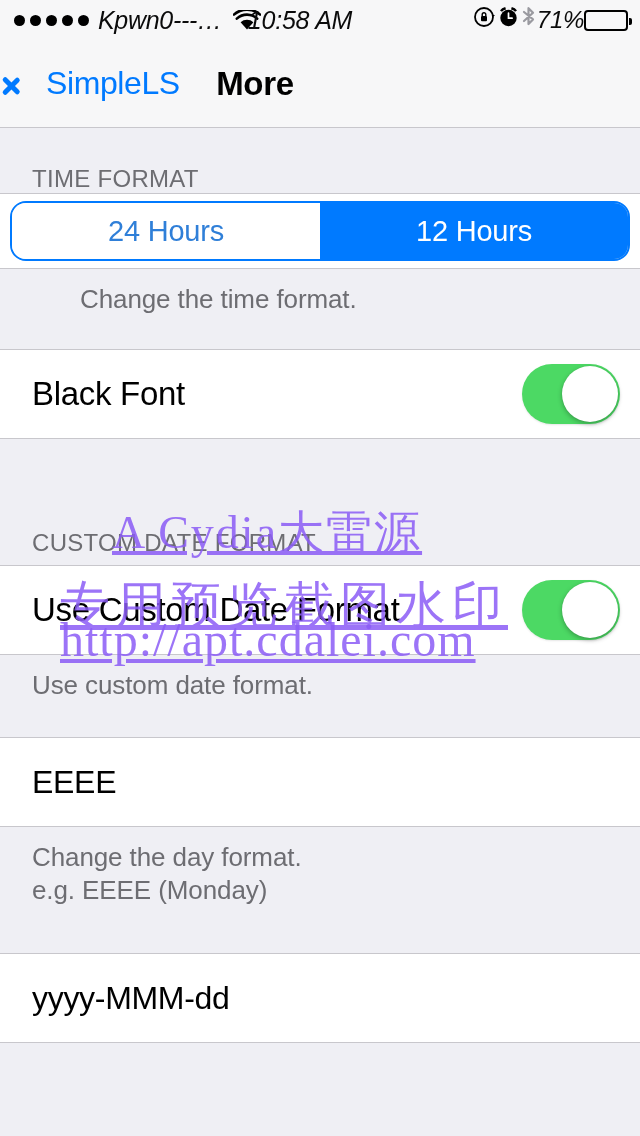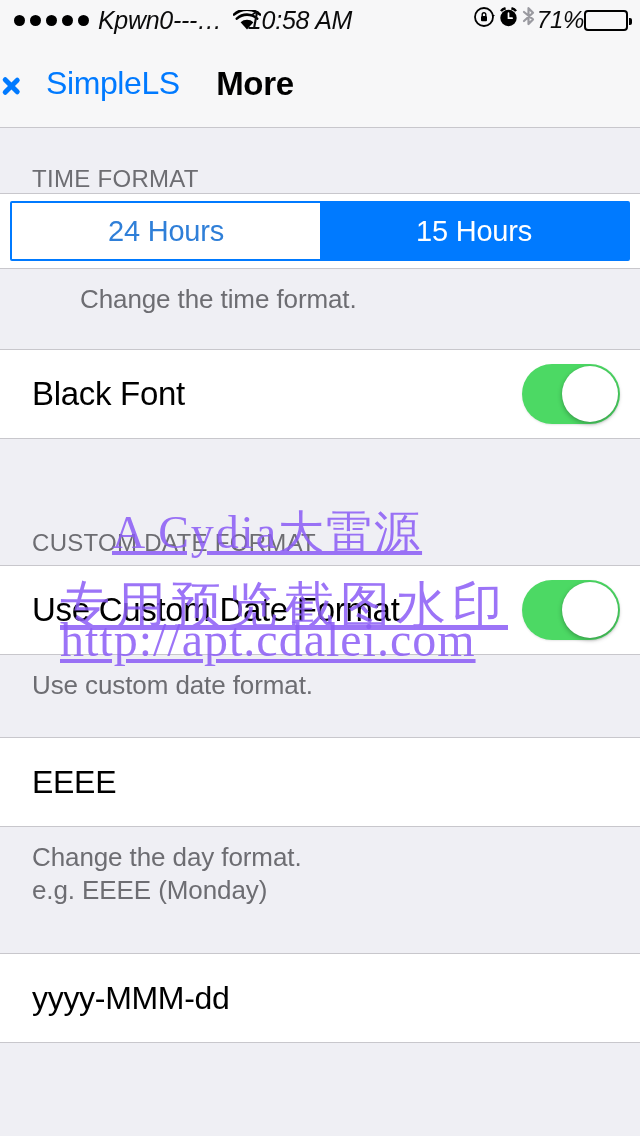--- a/index.html
+++ b/index.html
@@ -220,21 +220,21 @@
 
   
   .seg-wrap {
     padding: 10px;
     box-sizing: border-box;
   }
   .segmented {
     display: flex;
     height: 56px;
     border: 2px solid #007aff;
-    border-radius: 2px;
+    border-radius: 16px;
     overflow: hidden;
     background: #e5e5e5;
   }
   .seg {
     flex: 1;
     display: flex;
     align-items: center;
     justify-content: center;
     font-size: 29px;
     letter-spacing: -0.2px;
@@ -371,21 +371,21 @@
   <div class="nav-title">More</div>
 </div>
 
 <div class="table">
 
   <div class="group-header" style="height:65px;">TIME FORMAT</div>
 
   <div class="cell seg-wrap" style="height:76px;padding:8px 10px;">
     <div class="segmented" style="width:100%;">
       <div class="seg off">24 Hours</div>
-      <div class="seg on">15 Hours</div>
+      <div class="seg on">12 Hours</div>
     </div>
   </div>
 
   <div class="footer-text" style="height:80px;margin-left:48px;">Change the time format.</div>
 
   <div class="cell" style="height:90px;">
     <span class="cell-title">Black Font</span>
     <span class="switch on">
         <span class="knob"></span>
       </span>

